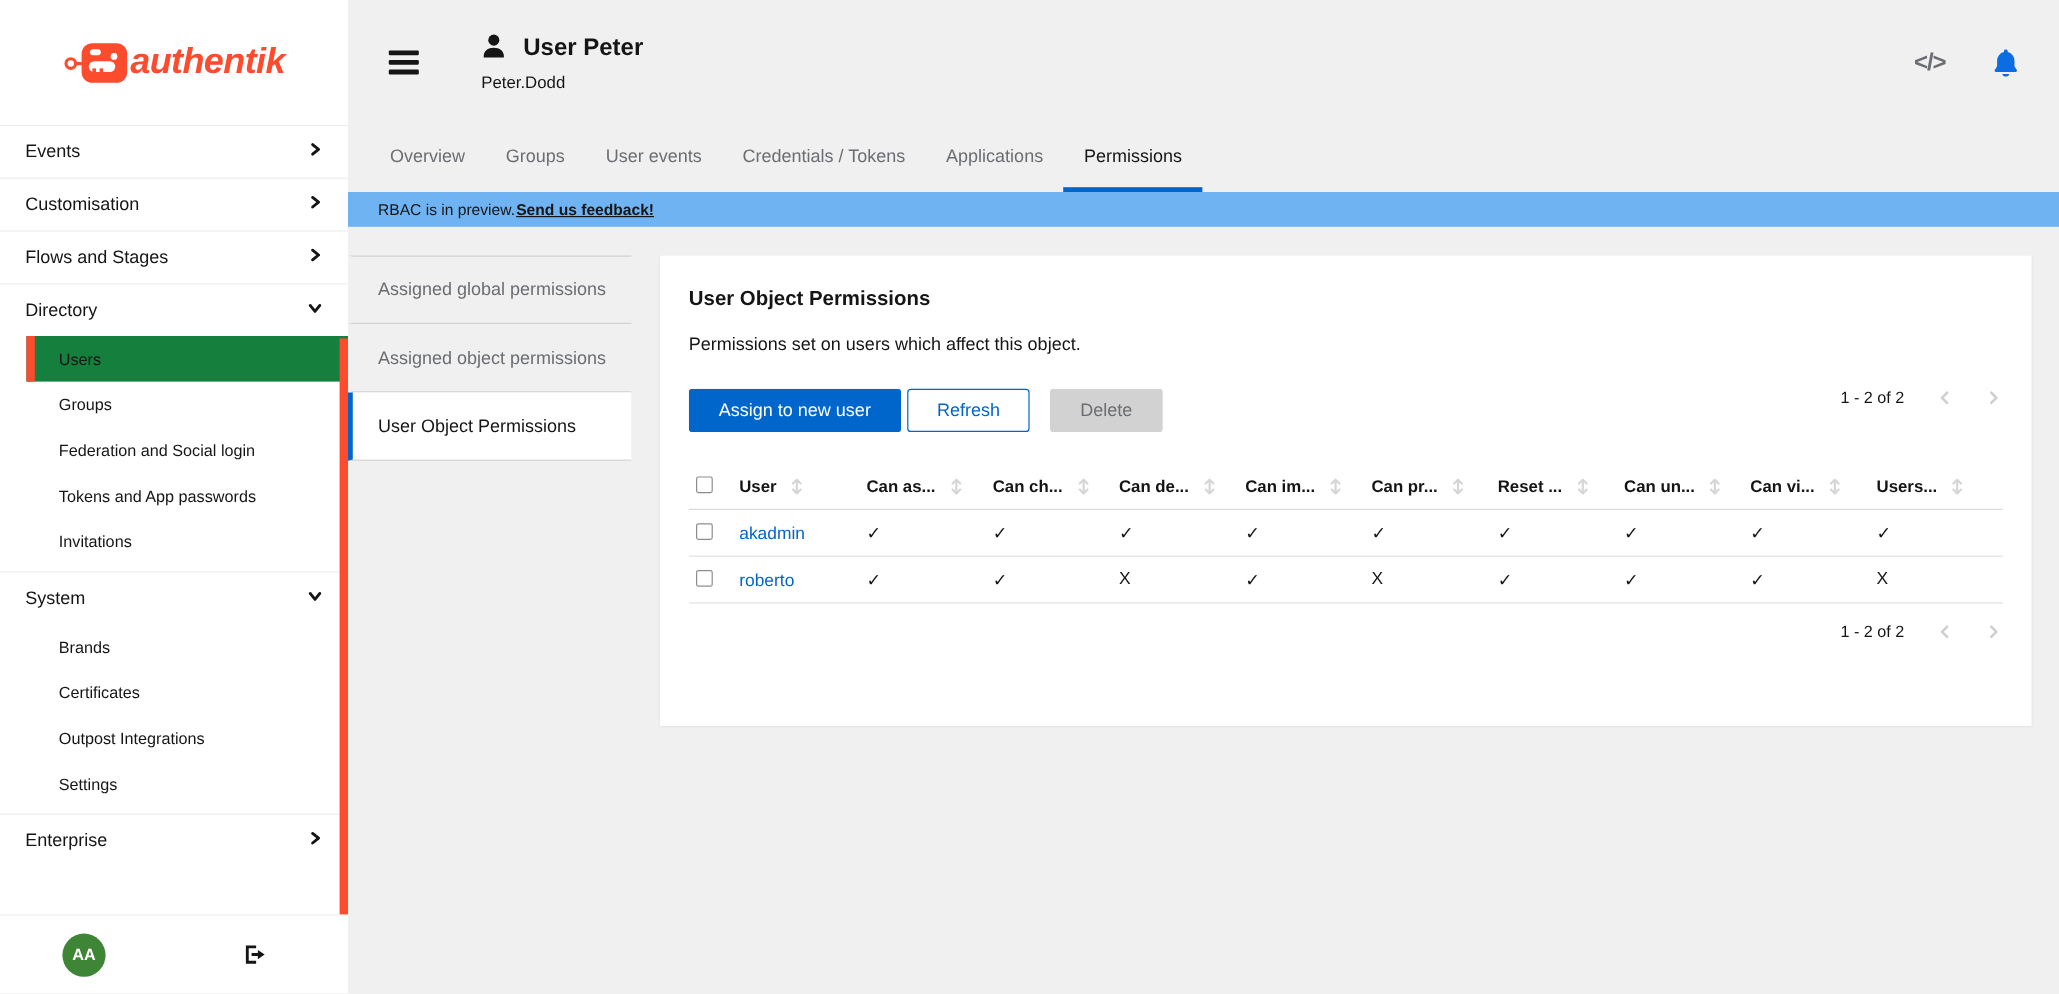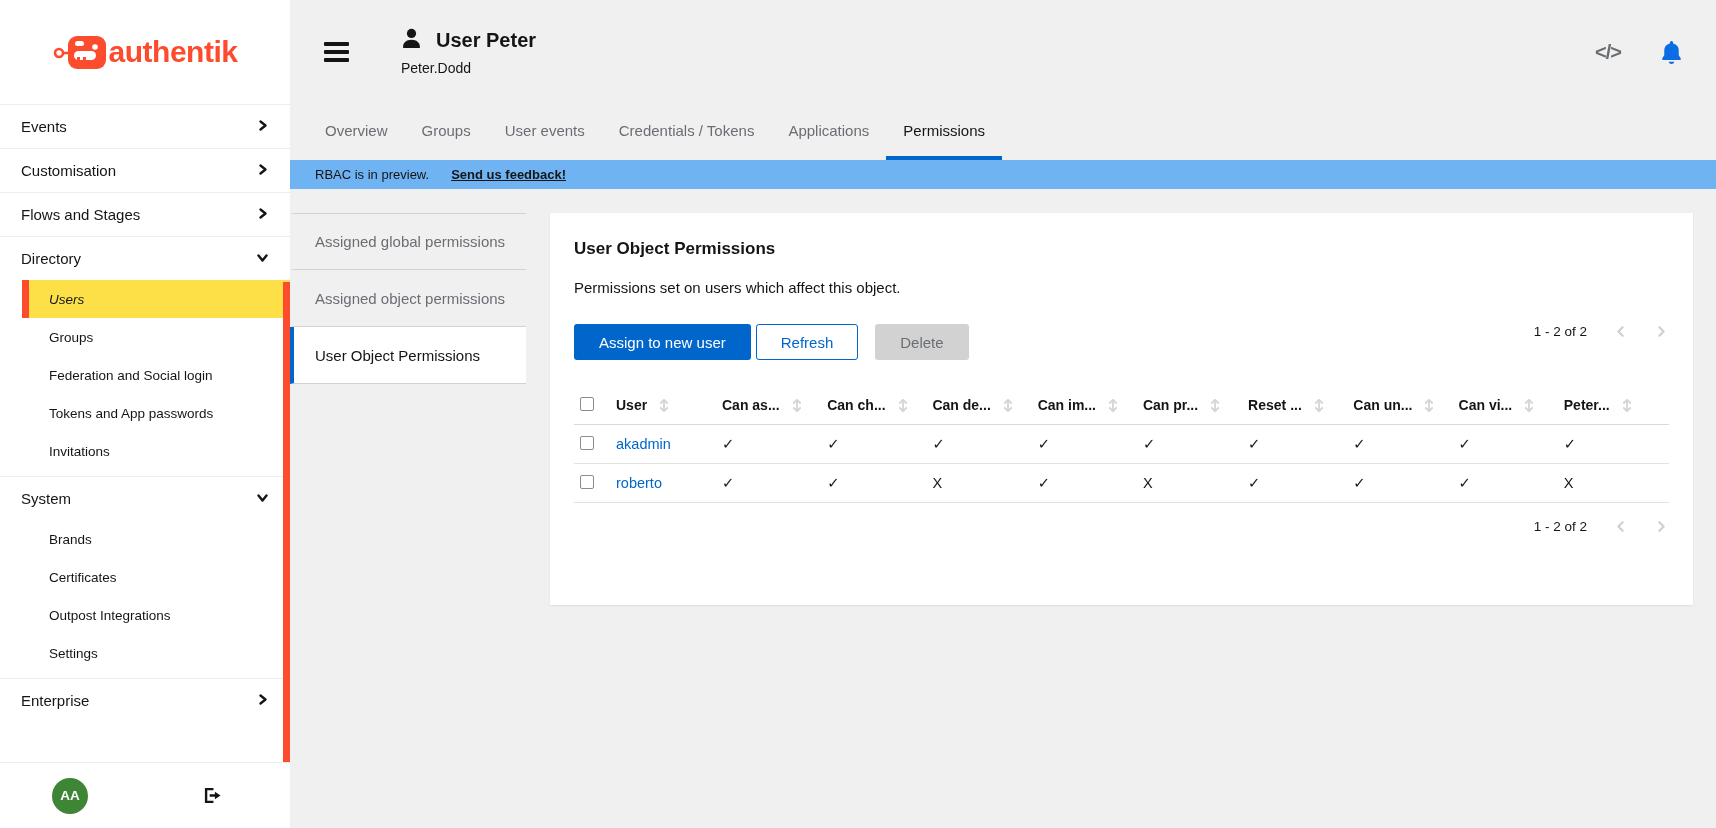--- a/index.html
+++ b/index.html
@@ -13,29 +13,29 @@
   }
   :root{
     --accent:#fd4b2d; --primary:#0066cc; --banner:#6fb3f2; --bell:#0c6ce4; --avatar:#3e8635;
     --muted:#6a6e73; --line:#d2d2d2; --rowline:#e2e2e2; --bg:#f0f0f0;
   }
   .app{ display:flex; width:1716px; height:828px; }
 
   
   .sidebar{ width:290px; flex:0 0 290px; background:#fff; position:relative; display:flex; flex-direction:column; }
   .scroll-thumb{ position:absolute; right:0; top:282px; width:7px; height:480px; background:var(--accent); }
-  .logo-area{ height:104px; display:flex; align-items:center; justify-content:center; gap:0; cursor:pointer; }
+  .logo-area{ height:104px; display:flex; align-items:center; justify-content:center; gap:0; cursor:pointer;font-style:italic; }
   .logo-mark{ display:block; }
   .logo-text{ color:var(--accent); font-size:30px; font-weight:bold; letter-spacing:-0.5px; }
   .nav{ flex:1; }
   .nav-section{ height:44px; display:flex; align-items:center; padding:0 21px 0 21px; border-top:1px solid #ededed; font-size:15px; cursor:pointer; }
   .nav-section .nav-label{ flex:1; }
   .nav-children{ margin-left:22px; padding-bottom:6px; }
   .nav-child{ height:38px; display:flex; align-items:center; font-size:13.5px; padding-left:20px; border-left:7px solid transparent; cursor:pointer; }
-  .nav-child.active{ background:#fde047; border-left-color:var(--accent);font-style:italic; }
+  .nav-child.active{ background:#15803d; border-left-color:var(--accent); }
   .sidebar-footer{ height:66px; border-top:1px solid #ededed; display:flex; align-items:center; justify-content:space-between; padding:0 68px 0 52px; }
   .avatar{ width:36px; height:36px; border-radius:50%; background:var(--avatar); color:#fff; font-weight:bold; font-size:13.5px; display:flex; align-items:center; justify-content:center; cursor:pointer; }
   .icon-btn{ background:none; border:none; cursor:pointer; display:inline-flex; align-items:center; justify-content:center; }
 
   
   .main{ flex:1; display:flex; flex-direction:column; background:var(--bg); }
   .topbar{ height:104px; display:flex; align-items:center; padding:0 20px 0 30px; }
   .hamburger{ background:none; border:none; cursor:pointer; display:flex; flex-direction:column; gap:4.5px; padding:4px; }
   .hamburger span{ display:block; width:25px; height:3.5px; background:#151515; border-radius:1px; }
   .title-block{ margin-left:48px; }
@@ -43,21 +43,21 @@
   .title-row h1{ font-size:20px; font-weight:bold; }
   .subtitle{ font-size:14px; margin-top:8px; }
   .topbar-spacer{ flex:1; }
   .code-icon{ color:var(--muted); font-weight:bold; font-size:20px; letter-spacing:-1px; margin-right:40px; cursor:pointer; }
   .bell-btn{ margin-right:14px; }
 
   .tabs-row{ display:flex; padding-left:18px; height:56px; }
   .tab{ display:flex; align-items:center; padding:0 17px; font-size:15px; color:var(--muted); border-bottom:4px solid transparent; cursor:pointer; }
   .tab.active{ color:#151515; border-bottom-color:var(--primary); }
 
-  .banner{ height:29px; background:var(--banner); display:flex; align-items:center; padding-left:25px; font-size:13px; color:#151515; gap:22px; }
+  .banner{ height:29px; background:var(--banner); display:flex; align-items:center; padding-left:25px; font-size:13px; color:#151515; gap:1px; }
   .banner a{ color:#151515; font-weight:bold; text-decoration:underline; cursor:pointer; }
 
   .content{ flex:1; display:flex; align-items:flex-start; padding:24px 23px 0 0; }
   .subnav{ width:236px; flex:0 0 236px; }
   .subnav-item{ height:57px; display:flex; align-items:center; background:var(--bg); color:var(--muted); font-size:15px; border-bottom:1px solid var(--line); border-left:4px solid transparent; padding-left:21px; cursor:pointer; }
   .subnav-item:first-child{ border-top:1px solid var(--line); }
   .subnav-item.active{ background:#fff; color:#151515; border-left-color:var(--primary); }
 
   .card{ flex:1; background:#fff; margin-left:24px; min-height:392px; padding:26px 24px 30px 24px; box-shadow:0 1px 2px rgba(3,3,3,0.08); }
   .card-title{ font-size:17px; font-weight:bold; }
@@ -380,21 +380,21 @@
                   <svg width="10" height="15" viewBox="0 0 10 15">
                     <g stroke="#d5d5d5" stroke-width="1.8" fill="none" stroke-linecap="round" stroke-linejoin="round">
                       <path d="M5 2.2v10.6"></path>
                       <path d="M1.8 5 5 1.8 8.2 5"></path>
                       <path d="M1.8 10 5 13.2 8.2 10"></path>
                     </g>
                   </svg>
                 </span>
               </div>
             <div class="th">
-                <span>Peter...</span>
+                <span>Users...</span>
                 <span class="sort-icon">
                   <svg width="10" height="15" viewBox="0 0 10 15">
                     <g stroke="#d5d5d5" stroke-width="1.8" fill="none" stroke-linecap="round" stroke-linejoin="round">
                       <path d="M5 2.2v10.6"></path>
                       <path d="M1.8 5 5 1.8 8.2 5"></path>
                       <path d="M1.8 10 5 13.2 8.2 10"></path>
                     </g>
                   </svg>
                 </span>
               </div>

